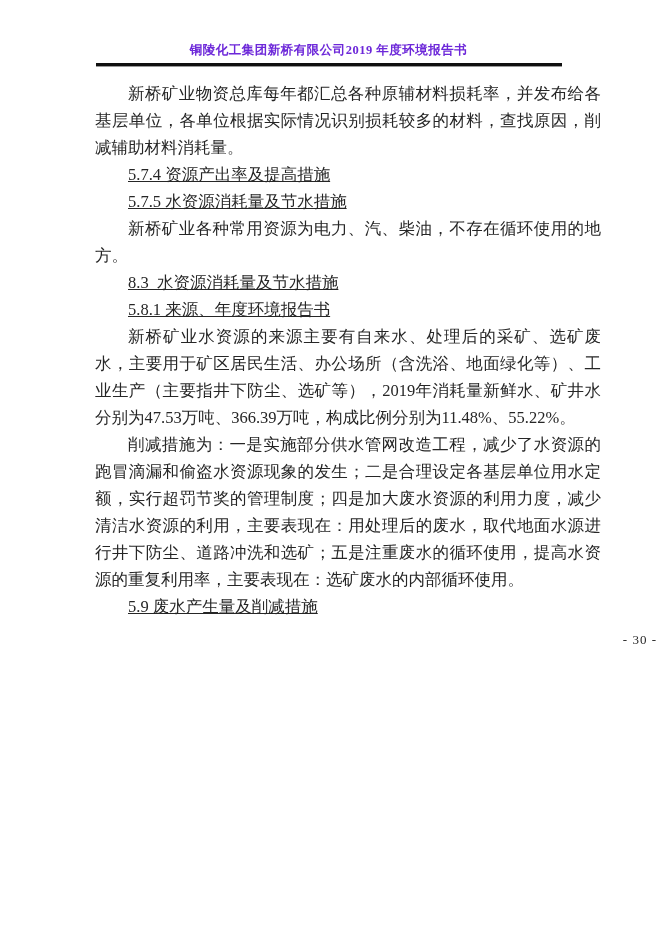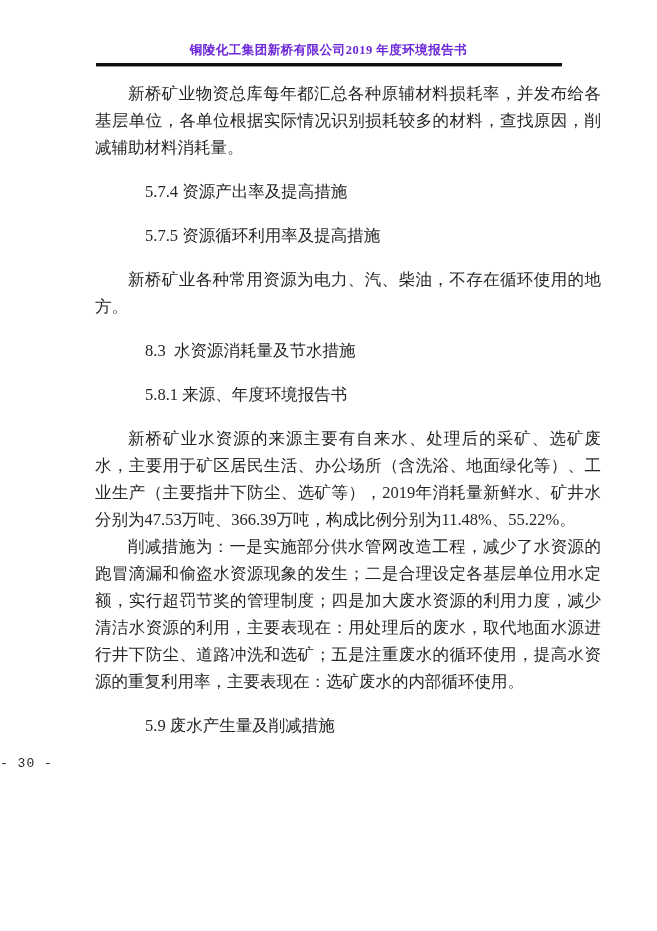--- a/index.html
+++ b/index.html
@@ -39,48 +39,48 @@
     padding: 13px 56px 0 95px;
     font-size: 16.5px;
     line-height: 27px;
     text-align: justify;
   }
   .para {
     margin: 0;
     text-indent: 33px;
   }
   .heading {
-    margin: 17px;
+    margin: 0;
     text-indent: 33px;
     text-align: left;
     white-space: pre-wrap;
+    text-decoration: underline;
   }
   .footer {
     margin-top: 12px;
-    text-align: left;
+    text-align: right;
     font-size: 13px;
     color: #262626;
     letter-spacing: 1px;
-    font-family: Liberation Mono, monospace;
   }
 </style>
 </head>
 <body>
 
 <div class="page">
 
   <div class="header">
     <div class="header-title">铜陵化工集团新桥有限公司2019 年度环境报告书</div>
     <div class="header-rule"></div>
   </div>
 
   <div class="doc-body">
     <p class="para">新桥矿业物资总库每年都汇总各种原辅材料损耗率，并发布给各基层单位，各单位根据实际情况识别损耗较多的材料，查找原因，削减辅助材料消耗量。</p>
     <p class="heading">5.7.4 资源产出率及提高措施</p>
-    <p class="heading">5.7.5 资源循环利用率及提高措施</p>
+    <p class="heading">5.7.5 水资源消耗量及节水措施</p>
     <p class="para">新桥矿业各种常用资源为电力、汽、柴油，不存在循环使用的地方。</p>
     <p class="heading">8.3  水资源消耗量及节水措施</p>
     <p class="heading">5.8.1 来源、年度环境报告书</p>
     <p class="para">新桥矿业水资源的来源主要有自来水、处理后的采矿、选矿废水，主要用于矿区居民生活、办公场所（含洗浴、地面绿化等）、工业生产（主要指井下防尘、选矿等），2019年消耗量新鲜水、矿井水分别为47.53万吨、366.39万吨，构成比例分别为11.48%、55.22%。</p>
     <p class="para">削减措施为：一是实施部分供水管网改造工程，减少了水资源的跑冒滴漏和偷盗水资源现象的发生；二是合理设定各基层单位用水定额，实行超罚节奖的管理制度；四是加大废水资源的利用力度，减少清洁水资源的利用，主要表现在：用处理后的废水，取代地面水源进行井下防尘、道路冲洗和选矿；五是注重废水的循环使用，提高水资源的重复利用率，主要表现在：选矿废水的内部循环使用。</p>
     <p class="heading">5.9 废水产生量及削减措施</p>
   </div>
 
   <div class="footer">
     <span>- 30 -</span>

